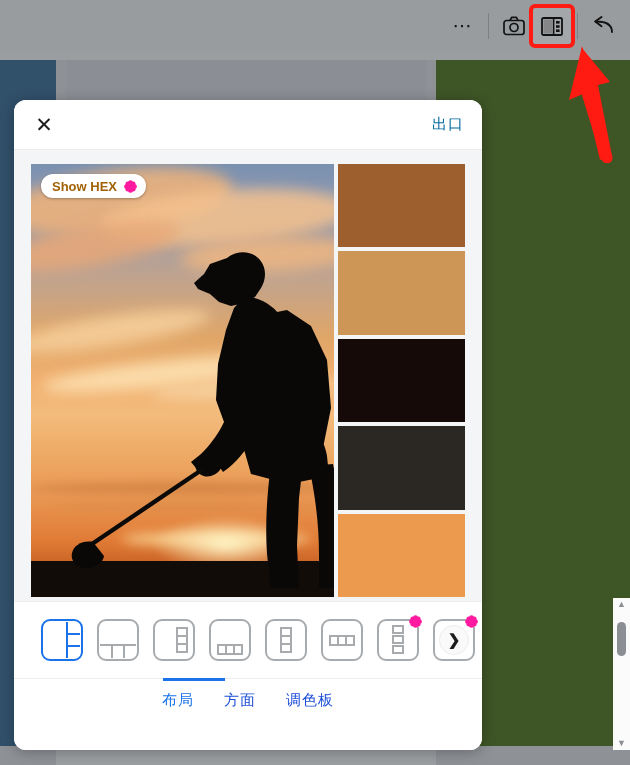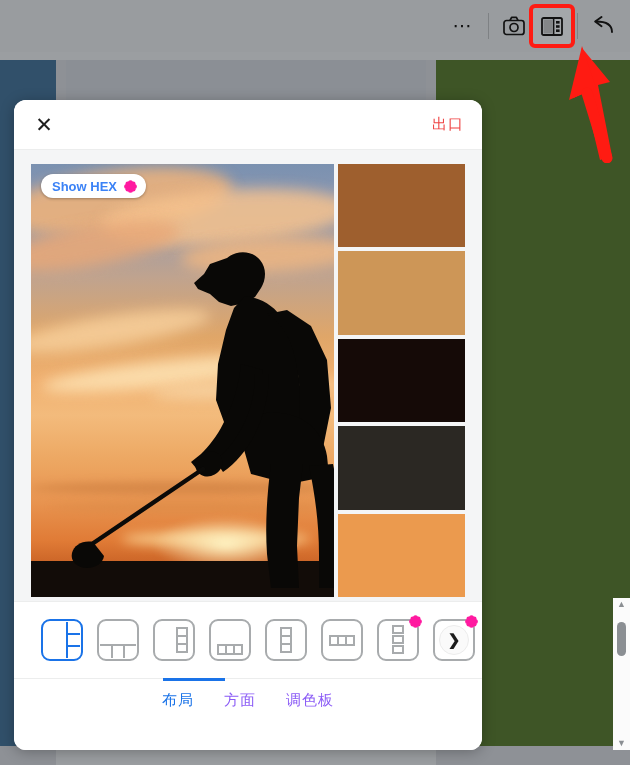--- a/index.html
+++ b/index.html
@@ -85,21 +85,21 @@
     display: flex; align-items: center; justify-content: center;
     font-size: 21px; color: #1f1f1f; font-weight: 300; line-height: 1;
     cursor: pointer;
   }
   .modal-title {
     position: absolute; left: 0; right: 0; text-align: center;
     font-size: 16px; color: #1c1c1e; letter-spacing: 1px;
     pointer-events: none;
   }
   .export-link {
-    margin-left: auto; font-size: 15px; color: #ef4444; cursor: pointer;
+    margin-left: auto; font-size: 15px; color: #0369a1; cursor: pointer;
     letter-spacing: 1px; z-index: 2; font-family: Liberation Mono, monospace;
   }
 
   
   .canvas-wrap {
     flex: 1 1 auto;
     background: #f4f5f6;
     padding: 14px 17px 10px 17px;
     display: flex;
     overflow: hidden;
@@ -158,21 +158,21 @@
     background: #120c08;
   }
   .golfer-svg { position: absolute; left: 0; top: 0; }
 
   .hexbtn {
     position: absolute; left: 10px; top: 10px;
     height: 24px;
     background: #fff; border-radius: 13px;
     display: flex; align-items: center; gap: 7px;
     padding: 0 9px 0 11px;
-    font-size: 13px; font-weight: bold; color: #3b82f6;
+    font-size: 13px; font-weight: bold; color: #a16207;
     box-shadow: 0 1px 3px rgba(0,0,0,.3);
     cursor: pointer; z-index: 5;
   }
   .flower { width: 13px; height: 13px; }
 
   .swatch-col {
     flex: 1 1 auto; display: flex; flex-direction: column; gap: 4px;
   }
   .swatch { flex: 1 1 0; width: 100%; }
 
@@ -214,21 +214,21 @@
   
   .tabs-row {
     flex: 0 0 44px;
     background: #fff;
     display: flex; align-items: center; justify-content: center;
     gap: 26px;
     position: relative;
     border-top: 1px solid #eceded;
   }
   .tab {
-    font-size: 15px; color: #8b5cf6; cursor: pointer; letter-spacing: 1px;
+    font-size: 15px; color: #1d4ed8; cursor: pointer; letter-spacing: 1px;
     padding: 2px 2px;
   }
   .tab.active { color: #1a73e8; text-align: right; }
   .tab-underline {
     position: absolute; left: 149px; top: -1px; width: 62px; height: 3px;
     background: #1a73e8;
   }
   .modal-footer { flex: 0 0 28px; background: #fff; }
 
   

